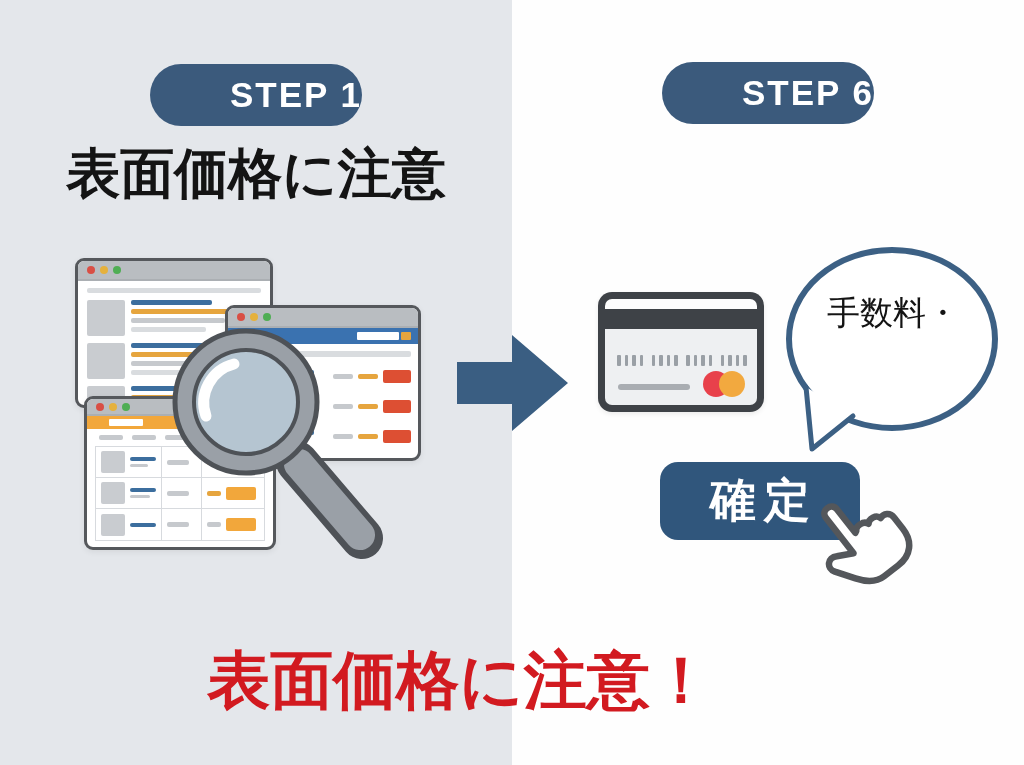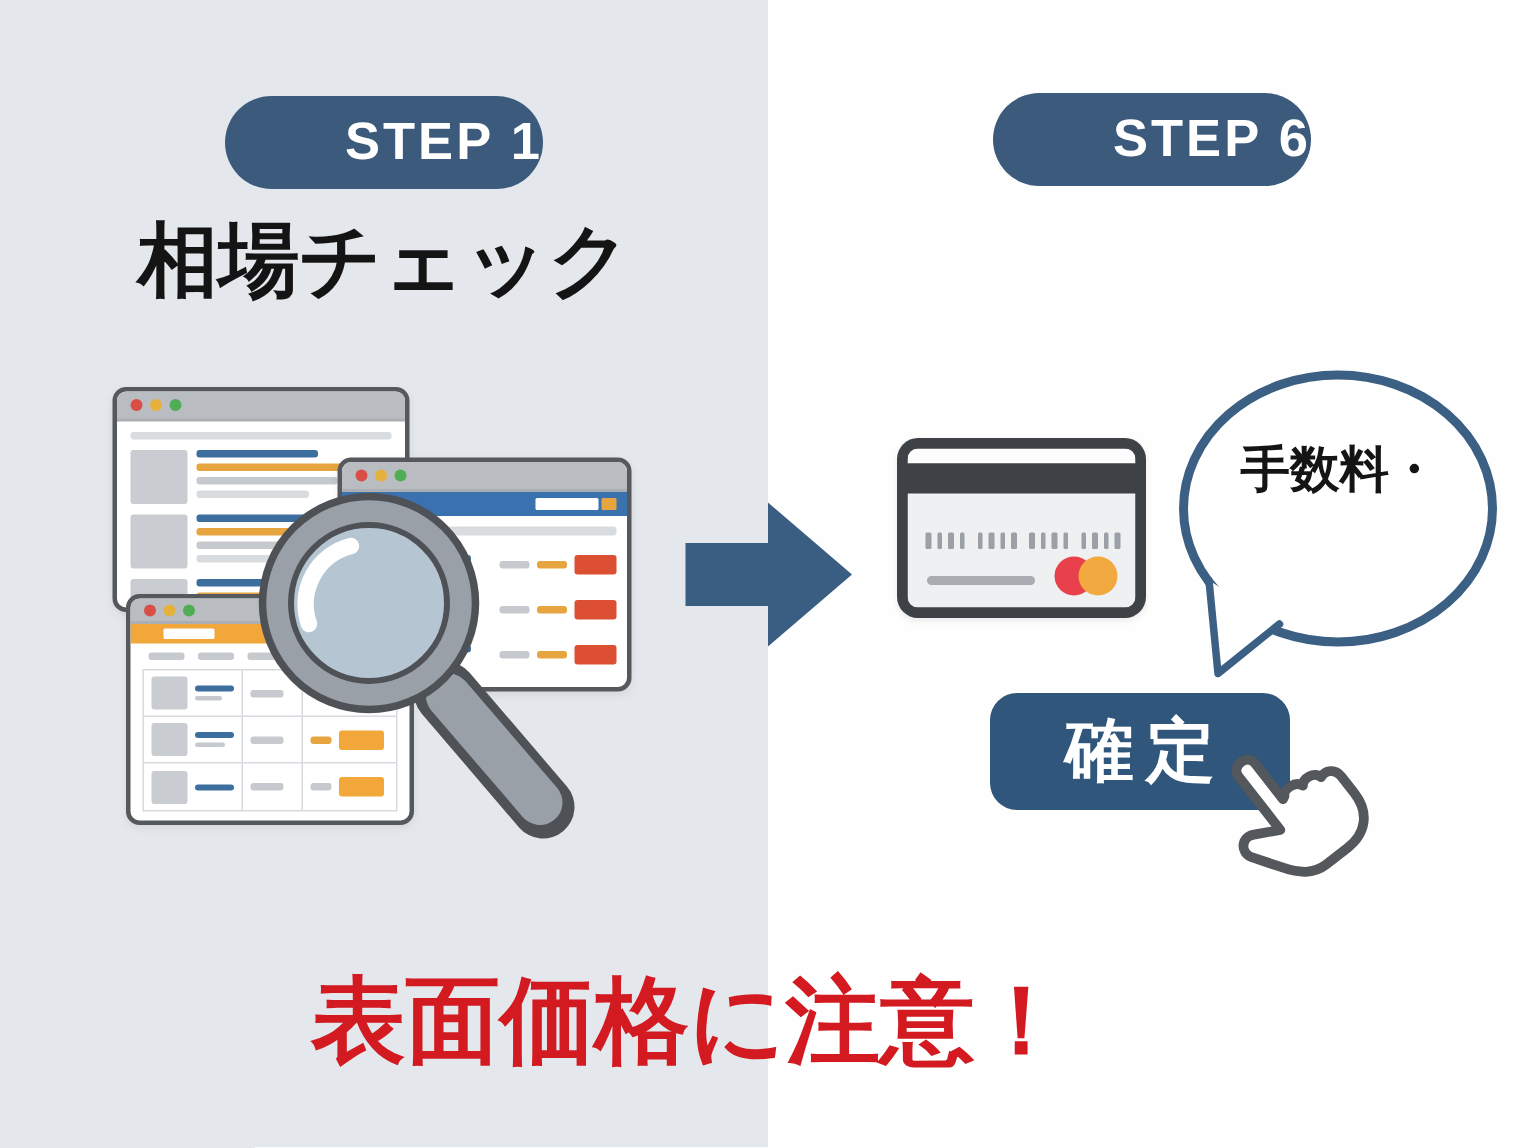--- a/index.html
+++ b/index.html
@@ -82,21 +82,21 @@
   .card-sign { position:absolute; left:13px; bottom:15px; width:72px; height:6px;
     border-radius:3px; background:#a9adb2; }
   .card-logo { position:absolute; right:12px; bottom:8px; width:42px; height:26px; }
   .circle-red { position:absolute; left:0; top:0; width:26px; height:26px;
     border-radius:50%; background:#e8414b; }
   .circle-orange { position:absolute; right:0; top:0; width:26px; height:26px;
     border-radius:50%; background:#f2a93f; }
 
   #bubble-svg { position:absolute; left:770px; top:235px; }
   #bubble-text { position:absolute; left:788px; top:290px; width:210px; text-align:center;
-    color:#141414; font-size:33px; font-weight:700; line-height:1.42; }
+    color:#141414; font-size:33px; font-weight:400; line-height:1.42; }
 
   #confirm-btn { position:absolute; left:660px; top:462px; width:200px; height:78px;
     background:#30567c; border:none; border-radius:18px; color:#fff; font-size:46px;
     font-weight:800; letter-spacing:8px; display:flex; align-items:center;
     justify-content:center; padding-left:8px; cursor:pointer;
     font-family:"Liberation Sans","DejaVu Sans",sans-serif; }
 
   #hand { position:absolute; left:802px; top:490px; }
 
   
@@ -107,21 +107,21 @@
 <body>
 
 <div id="stage">
 
   <div class="half half-left"></div>
   <div class="half half-right"></div>
 
   <div class="step-badge" id="badge1">
     <span>STEP 1</span>
   </div>
-  <div class="step-title" id="title1">相場チェック</div>
+  <div class="step-title" id="title1">表面価格に注意</div>
 
   <div class="step-badge" id="badge2">
     <span>STEP 6</span>
   </div>
 
   <div id="browsers">
 
     <div class="bwin" id="winA">
       <div class="titlebar">
         <span class="dot dot-red"></span>

